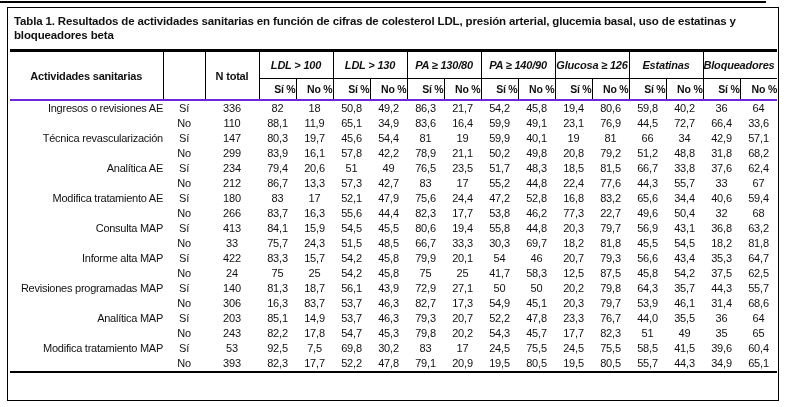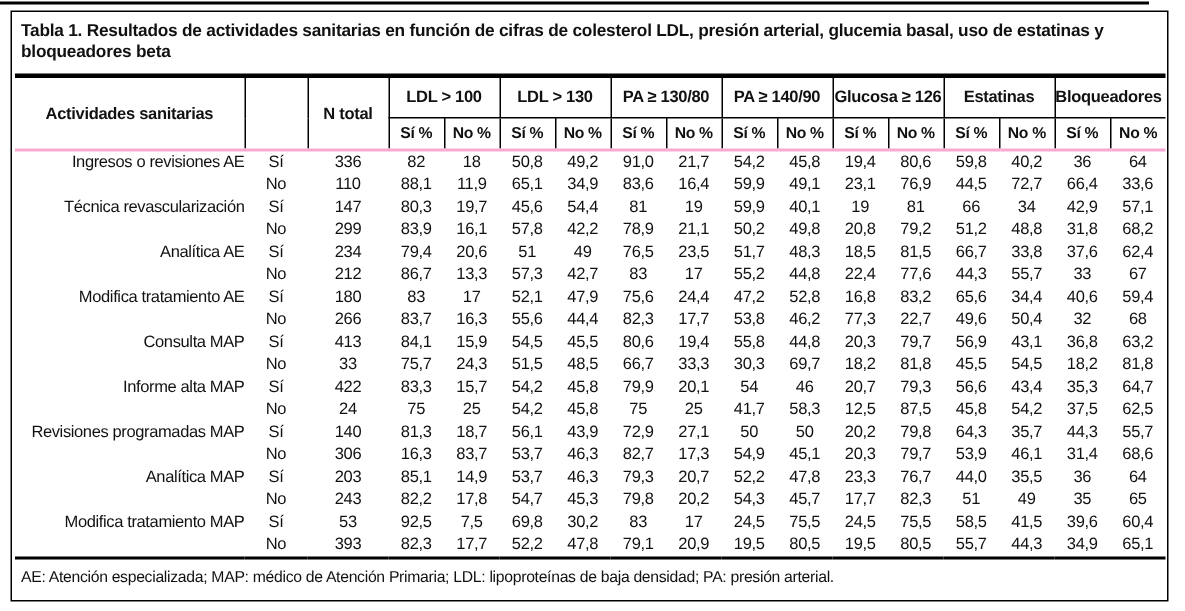--- a/index.html
+++ b/index.html
@@ -46,24 +46,24 @@
     padding: 0;
     font-size: 11px;
     letter-spacing: -0.2px;
     text-align: center;
     vertical-align: middle;
     overflow: hidden;
     white-space: nowrap;
   }
   thead th { font-weight: bold; }
   thead tr.group-row th { border-top: 3px solid #000000; height: 26px; }
-  thead tr.sub-row th   { height: 20px; }
+  thead tr.sub-row th   { height: 20px; text-align: right; }
   thead tr.group-row th[rowspan] { height: auto; }
-  thead th { border-bottom: 2px solid #f9a8d4; }
-  thead tr.group-row th.h-group { border-bottom: 1.5px solid #000000; }
+  thead th { border-bottom: 2px solid #6d28d9; }
+  thead tr.group-row th.h-group { border-bottom: 1.5px solid #000000; font-style: italic; }
   th.h-blank, th.h-ntotal { border-left: 1.5px solid #000000; }
   th.h-ntotal { border-right: 1.5px solid #000000; }
   th.h-group { border-left: 1.5px solid #000000; font-size: 10.5px; letter-spacing: -0.35px; }
   tr.sub-row th { border-left: 1.5px solid #000000; font-size: 10.5px; }
   tr.sub-row th:first-child { border-left: none; }
   tbody td { height: 15px; line-height: 15px; }
   tbody td.act {
     text-align: right;
     padding-left: 5px;
     letter-spacing: -0.25px;
@@ -136,21 +136,21 @@
       </thead>
       <tbody>
           <tr>
             <td class="act">Ingresos o revisiones AE</td>
             <td>Sí</td>
             <td>336</td>
             <td>82</td>
             <td>18</td>
             <td>50,8</td>
             <td>49,2</td>
-            <td>91,0</td>
+            <td>86,3</td>
             <td>21,7</td>
             <td>54,2</td>
             <td>45,8</td>
             <td>19,4</td>
             <td>80,6</td>
             <td>59,8</td>
             <td>40,2</td>
             <td>36</td>
             <td>64</td>
           </tr>
@@ -473,15 +473,14 @@
             <td>19,5</td>
             <td>80,5</td>
             <td>55,7</td>
             <td>44,3</td>
             <td>34,9</td>
             <td>65,1</td>
           </tr>
         </tbody>
     </table>
 
-    <div class="footnote">AE: Atención especializada; MAP: médico de Atención Primaria; LDL: lipoproteínas de baja densidad; PA: presión arterial.</div>
   </div>
 </div>
 
 </body></html>

